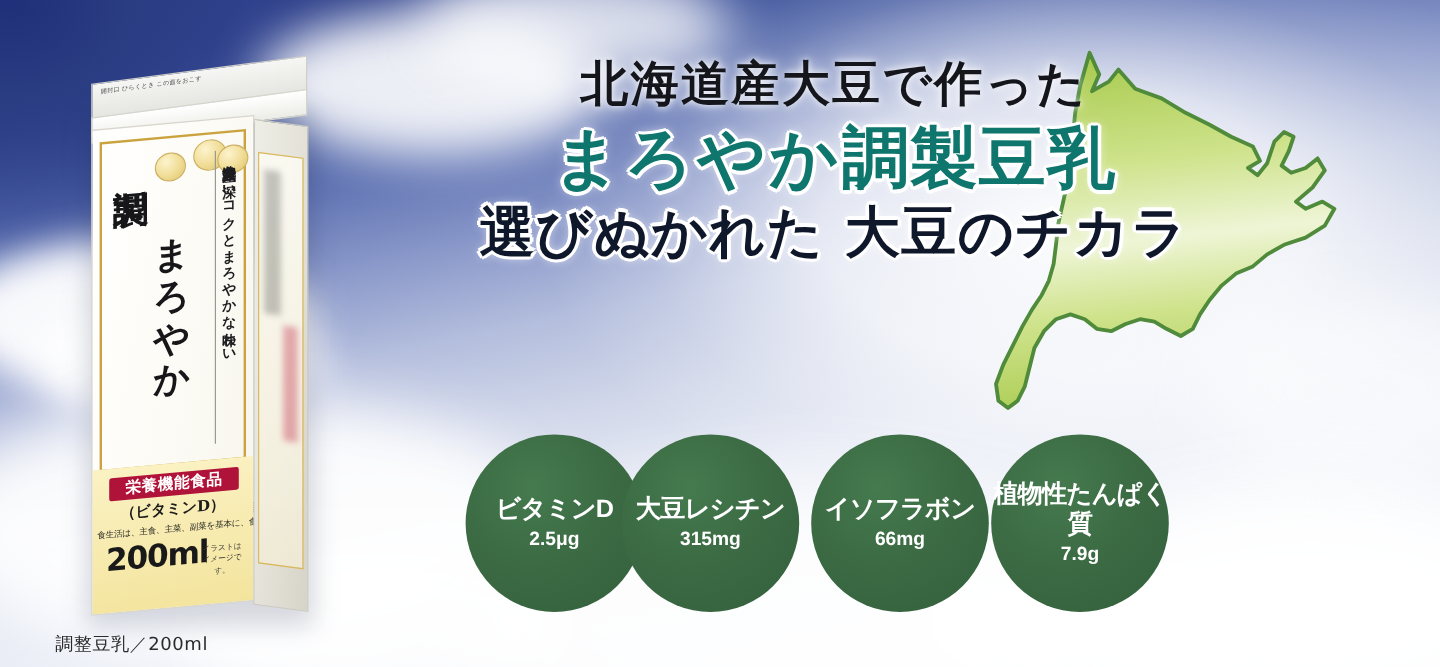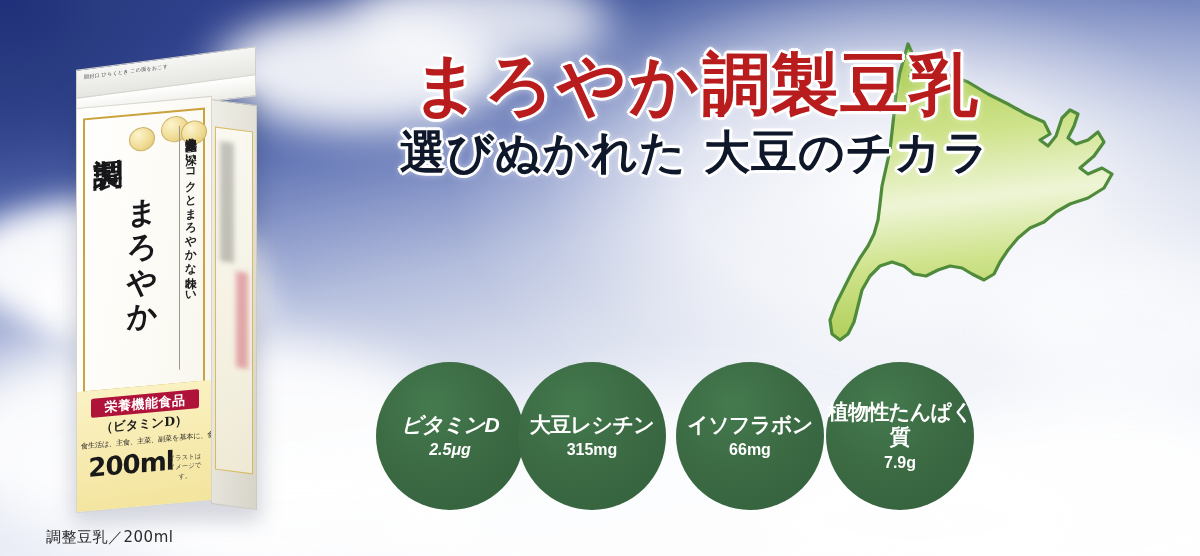--- a/index.html
+++ b/index.html
@@ -59,22 +59,23 @@
   
   .copy { position:absolute; left:300px; top:48px; width:790px; text-align:center; }
 
   .kicker {
     font-family:"DejaVu Serif","Liberation Serif",serif;
     font-size:40px; font-weight:700; color:#14161c;
     letter-spacing:2px; line-height:1.1;
     text-shadow:0 0 6px rgba(255,255,255,.95), 0 0 14px rgba(255,255,255,.8);
   }
   .title {
-    font-family:"DejaVu Serif","Liberation Serif",serif;
-    font-size:68px; font-weight:700; color:#b91c1c;
+    margin-top:10px;
+    font-family:"DejaVu Serif","Liberation Serif",serif;
+    font-size:56px; font-weight:700; color:#0f766e;
     letter-spacing:1px; line-height:1.08; white-space:nowrap;
     text-shadow:
       3px 0 0 #fff, -3px 0 0 #fff, 0 3px 0 #fff, 0 -3px 0 #fff,
       2px 2px 0 #fff, -2px 2px 0 #fff, 2px -2px 0 #fff, -2px -2px 0 #fff,
       0 0 10px rgba(255,255,255,.9);
   }
   .title .t-soft { letter-spacing:3px; }
   .subtitle {
     margin-top:6px;
     font-family:"DejaVu Serif","Liberation Serif",serif;
@@ -87,21 +88,21 @@
   }
 
   
   .nutrients { position:absolute; left:376px; top:362px; width:600px; height:160px; }
   .bubble {
     position:absolute; top:0; width:148px; height:148px; border-radius:50%;
     background:radial-gradient(circle at 38% 30%, #457a4e 0%, #3b6a43 48%, #33603c 100%);
     display:flex; flex-direction:column; align-items:center; justify-content:center;
     color:#ffffff; text-align:center; line-height:1.12;
   }
-  .b1 { left:0px;font-style:italic;   }
+  .b1 { left:12px;   }
   .b2 { left:142px; }
   .b3 { left:300px;align-items:center; }
   .b4 { left:450px; }
   .bubble .n-name {
     font-size:21px; font-weight:700; letter-spacing:-0.6px; white-space:nowrap;
   }
   .bubble .n-name.two-line { white-space:normal; line-height:1.18; }
   .bubble .n-val {
     font-size:16px; font-weight:700; margin-top:4px; letter-spacing:0px; white-space:nowrap;
   }
@@ -300,20 +301,21 @@
                L 196 228 L 188 240 L 182 252 L 172 258 L 160 252 L 150 246
                L 138 244 L 126 248 L 114 254 L 102 252 L 92 244 L 80 240
                L 68 244 L 58 254 L 50 268 L 46 284 L 42 300 L 36 312
                L 28 318 L 20 312 L 18 298 L 24 282 L 32 266 L 40 250
                L 48 236 L 56 224 L 62 212 L 66 198 L 68 182 L 70 164
                L 74 146 L 78 128 L 80 110 L 82 92 L 84 72 L 88 50 Z" fill="url(#mapgrad)" stroke="#4f8b3b" stroke-width="3.2" stroke-linejoin="round"></path>
     </svg>
   </div>
 
   <div class="copy">
+    <div class="kicker">北海道産大豆で作った</div>
     <div class="title"><span class="t-soft">まろやか</span><span>調製豆乳</span></div>
     <div class="subtitle">選びぬかれた 大豆のチカラ</div>
   </div>
 
   <div class="nutrients">
     <div class="bubble b1">
       <div class="n-name">ビタミンD</div>
       <div class="n-val">2.5μg</div>
     </div>
     <div class="bubble b2">

